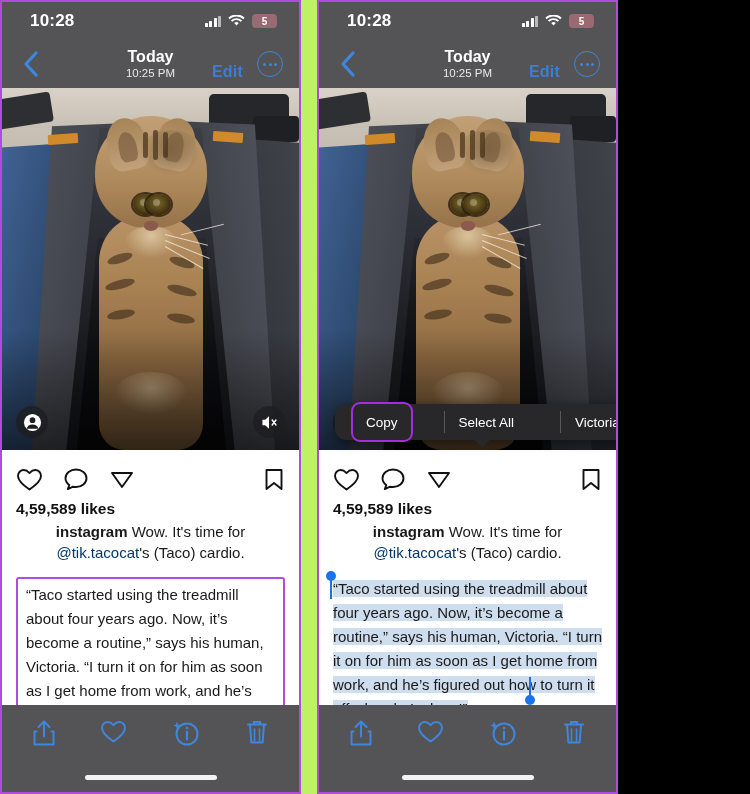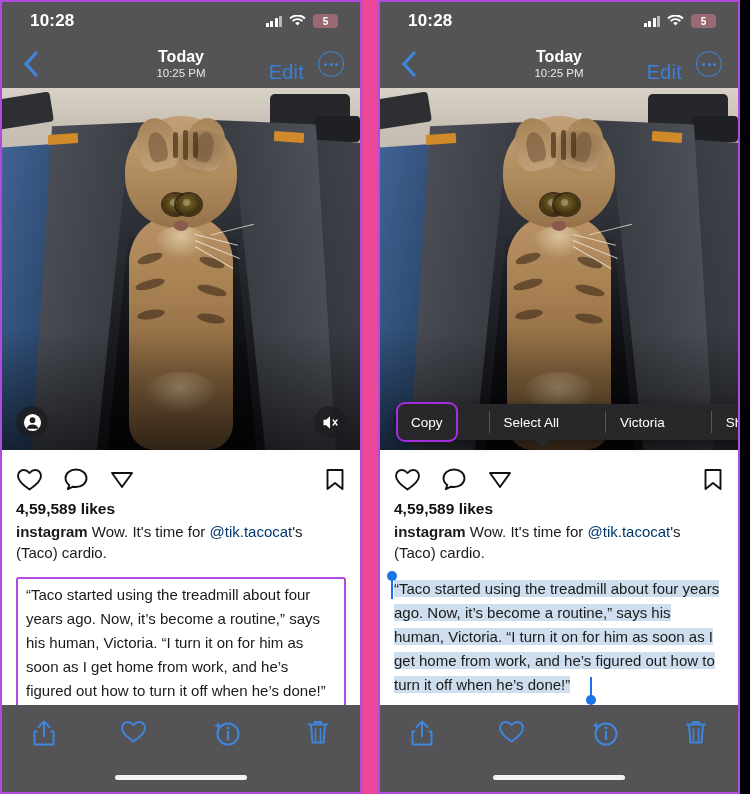--- a/index.html
+++ b/index.html
@@ -4,22 +4,22 @@
 <style>
   * { box-sizing: border-box; margin: 0; padding: 0; }
   html, body {
     width: 750px; height: 794px;
     background: #000;
     font-family: "Liberation Sans", sans-serif;
     overflow: hidden;
   }
   .stage {
     position: relative;
-    width: 740px; height: 794px;
-    background: #ec4899;
+    width: 618px; height: 794px;
+    background: #bef264;
     display: flex;
   }
   .panel {
     position: relative;
     width: 366px;
     height: 794px;
     overflow: hidden;
     border: 2px solid #b24ae0;
     background: #545456;
   }
@@ -71,21 +71,21 @@
   .nav-title-wrap {
     position: absolute; left: 0; right: 0;
     text-align: center; pointer-events: none;
   }
   .nav-title { color: #fff; font-size: 16px; font-weight: 600; line-height: 18px; }
   .nav-sub   { color: #e9e9ea; font-size: 11.5px; line-height: 15px; }
   .nav-right {
     margin-left: auto; display: flex; align-items: center; gap: 14px;
   }
   .edit-btn {
-    color: #3a7fd5; font-size: 20px; font-weight: 400;
+    color: #3a7fd5; font-size: 16px; font-weight: 700;
     cursor: pointer; letter-spacing: .2px; margin-top: 16px;
   }
   .more-btn {
     width: 26px; height: 26px; border-radius: 50%;
     border: 1.6px solid #3f86de;
     display: flex; align-items: center; justify-content: center;
     gap: 2.5px; cursor: pointer;
   }
   .more-btn b { width: 3px; height: 3px; border-radius: 50%; background: #3f86de; display: block; }
 
@@ -250,21 +250,21 @@
   }
   .actions {
     display: flex; align-items: center; gap: 20px;
     height: 38px;
   }
   .actions .spacer { flex: 1; }
   .ic { cursor: pointer; }
   .ic svg { display: block; }
   .likes { font-size: 15.5px; font-weight: 700; color: #111; margin-top: 2px; }
   .caption {
-    font-size: 15px; color: #1a1a1a; line-height: 21px; margin-top: 3px;
+    font-size: 15px; color: #1a1a1a; line-height: 21px; margin-top: 3px; text-align: center;
   }
   .caption .user { font-weight: 700; }
   .caption .mention { color: #00376b; }
   .quote-box {
     margin-top: 14px;
     font-size: 15px; line-height: 24px; color: #1a1a1a;
   }
   .quote-box.boxed {
     border: 2.5px solid #b24ae0;
     border-radius: 3px;
@@ -711,21 +711,21 @@
       <div class="caption">
         <span class="user">instagram</span><span> Wow. It's time for </span><span class="mention">@tik.tacocat</span><span>'s (Taco) cardio.</span>
       </div>
 
       <div class="quote-box selected" style="position:relative;">
         <span class="hl">“Taco started using the treadmill about four years ago. Now, it’s become a routine,” says his human, Victoria. “I turn it on for him as soon as I get home from work, and he’s figured out how to turn it off when he’s done!”</span>
         <span class="sel-handle start" style="left:-3px; top:2px; height:20px;"></span>
         <span class="sel-handle end" style="left:196px; top:100px; height:20px;"></span>
       </div>
 
-      <div class="ctx-menu" style="left:16px; top:-46px; position:absolute;">
+      <div class="ctx-menu" style="left:16px; top:-46px; position:absolute;padding-left:16px;">
         <div class="ctx-item highlight">Copy</div>
         <div class="ctx-item">Select All</div>
         <div class="ctx-item">Victoria</div>
         <div class="ctx-item">Share...</div>
         <div class="ctx-arrow"></div>
       </div>
 
       <div class="livetext-btn">
         <svg viewBox="0 0 20 20">
           <path d="M2 6V3.5A1.5 1.5 0 0 1 3.5 2H6M14 2h2.5A1.5 1.5 0 0 1 18 3.5V6M18 14v2.5a1.5 1.5 0 0 1-1.5 1.5H14M6 18H3.5A1.5 1.5 0 0 1 2 16.5V14" fill="none" stroke="#e8e8e8" stroke-width="1.8" stroke-linecap="round"></path>

